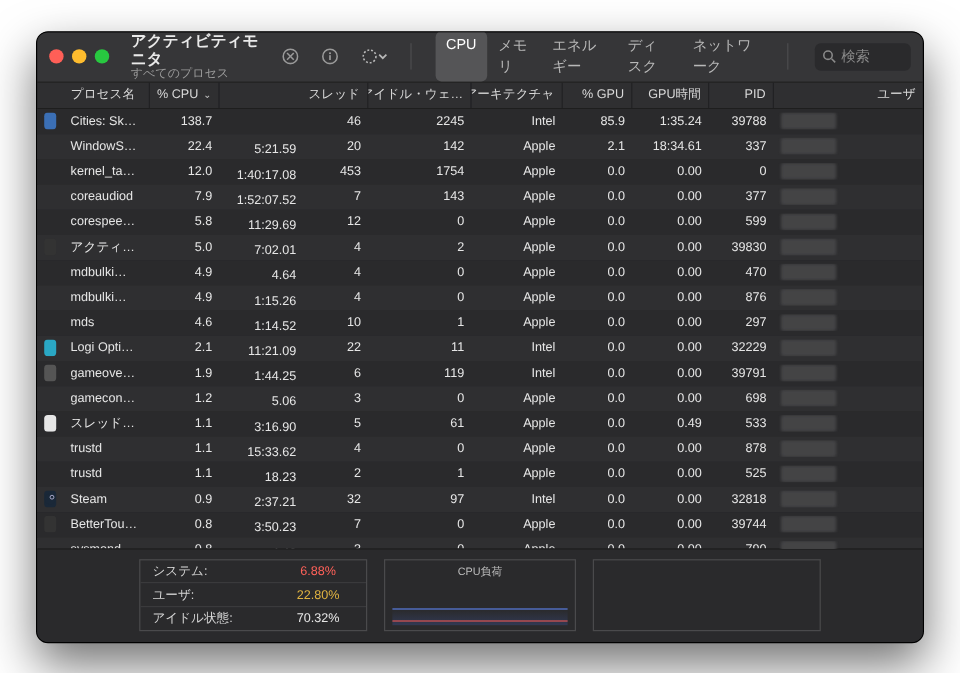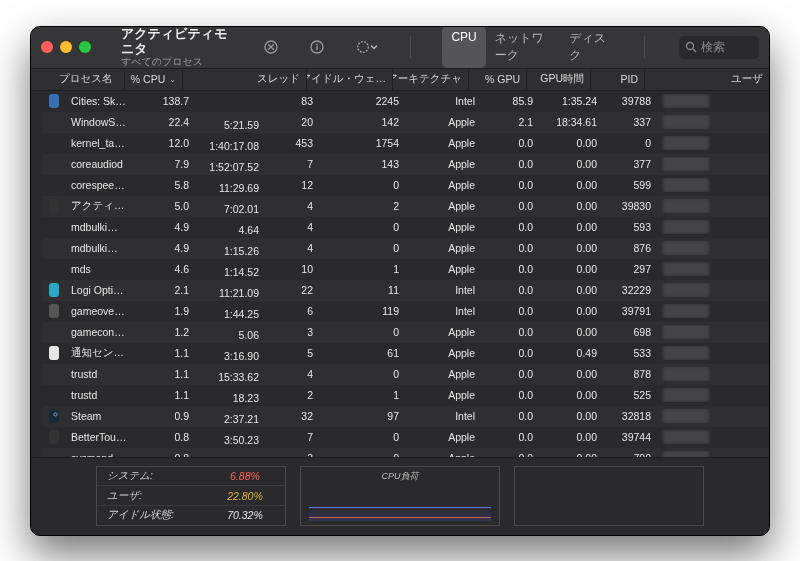--- a/index.html
+++ b/index.html
@@ -24,21 +24,21 @@
     overflow: hidden;
     border: 1px solid #000;
   }
   
   .titlebar {
     height: 42px;
     background: #363638;
     display: flex;
     align-items: center;
     padding: 0 10px;
-    gap: 24px;
+    gap: 12px;
     border-bottom: 1px solid #1e1e1e;
   }
   .traffic { display: flex; gap: 7px; margin-right: 6px; }
   .dot { width: 12px; height: 12px; border-radius: 50%; }
   .dot.red { background: #ff5f57; }
   .dot.yellow { background: #febc2e; }
   .dot.green { background: #28c840; }
   .titles { display:flex; flex-direction:column; line-height:1.1; margin-right:auto;}
   .title-main { font-size: 13px; font-weight: 600; color:#eaeaea; }
   .title-sub { font-size: 10px; color: #9a9a9a; }
@@ -87,21 +87,21 @@
   .col-cpu  { width:58px; }
   .col-time { width:70px;margin-top:48px; }
   .col-thr  { width:54px; }
   .col-idle { width:86px; }
   .col-arch { width:76px; }
   .col-gpu  { width:58px; }
   .col-gput { width:64px; }
   .col-pid  { width:54px; }
   .col-user { flex:1; border-right:none;}
   
-  .tbody { flex:1; overflow-y:auto;padding-left:12px; }
+  .tbody { flex:1; overflow-y:auto; }
   .row {
     display:flex;
     height:21px;
     align-items:center;
     font-size:10.5px;
   }
   .row:nth-child(odd){ background:#2a2a2c; }
   .row:nth-child(even){ background:#2f2f31; }
   .cell {
     padding:0 6px;
@@ -130,24 +130,23 @@
     align-items:center;
     justify-content:center;
     gap:14px;
     padding:8px 10px;
   }
   .panel {
     border:1px solid #4a4a4c;
     height:60px;
     display:flex;
     font-size:10.5px;
-    font-style:italic;
   }
   .panel.stats { width:190px; flex-direction:column; }
-  .panel.graph { width:200px; flex-direction:column; align-items:center; }
+  .panel.graph { width:160px; flex-direction:column; align-items:center; }
   .panel.right { width:190px; flex-direction:column; }
   .stat-row {
     display:flex;
     height:20px;
     align-items:center;
     padding:0 10px;
   }
   .stat-row:not(:last-child){ border-bottom:1px solid #3a3a3c; }
   .stat-label { flex:1; color:#d5d5d5; }
   .stat-val { width:60px; text-align:center; }
@@ -205,22 +204,24 @@
       <svg width="14" height="14" viewBox="0 0 14 14">
           <circle cx="7" cy="7" r="5.3" fill="none" stroke="#b8b8b8" stroke-width="1.3" stroke-dasharray="1.6 1.6"></circle>
         </svg>
       <svg width="8" height="8" viewBox="0 0 8 8">
           <path d="M1 2.5 L4 5.5 L7 2.5" fill="none" stroke="#b8b8b8" stroke-width="1.4"></path>
         </svg>
     </div>
     <div class="divider-v"></div>
     <div class="tabs" id="tabs">
         <div class="tab active">CPU</div>
+        <div class="tab">メモリ</div>
+        <div class="tab">エネルギー</div>
+        <div class="tab">ディスク</div>
         <div class="tab">ネットワーク</div>
-        <div class="tab">ディスク</div>
       </div>
     <div class="divider-v"></div>
     <div class="search">
       <svg width="12" height="12" viewBox="0 0 12 12">
           <circle cx="5" cy="5" r="3.5" fill="none" stroke="#8a8a8a" stroke-width="1.3"></circle>
           <line x1="8" y1="8" x2="11" y2="11" stroke="#8a8a8a" stroke-width="1.3"></line>
         </svg>
       <span>検索</span>
     </div>
   </div>
@@ -261,21 +262,21 @@
   </div>
 
   <div class="tbody" id="tbody">
       <div class="row">
         <div class="cell col-icon" style="display: flex; justify-content: center;">
           <div class="app-icon" style="background: rgb(59, 111, 181);"></div>
         </div>
         <div class="cell col-name">Cities: Sk…</div>
         <div class="cell col-cpu num">138.7</div>
         <div class="cell col-time num">5:21.59</div>
-        <div class="cell col-thr num">83</div>
+        <div class="cell col-thr num">46</div>
         <div class="cell col-idle num">2245</div>
         <div class="cell col-arch num">Intel</div>
         <div class="cell col-gpu num">85.9</div>
         <div class="cell col-gput num">1:35.24</div>
         <div class="cell col-pid num">39788</div>
         <div class="cell col-user" style="display: flex; justify-content: flex-start;">
           <div class="user-blur"></div>
         </div>
       </div>
       <div class="row">
@@ -358,21 +359,21 @@
       <div class="row">
         <div class="cell col-icon" style="display: flex; justify-content: center;"></div>
         <div class="cell col-name">mdbulki…</div>
         <div class="cell col-cpu num">4.9</div>
         <div class="cell col-time num">1:15.26</div>
         <div class="cell col-thr num">4</div>
         <div class="cell col-idle num">0</div>
         <div class="cell col-arch num">Apple</div>
         <div class="cell col-gpu num">0.0</div>
         <div class="cell col-gput num">0.00</div>
-        <div class="cell col-pid num">593</div>
+        <div class="cell col-pid num">470</div>
         <div class="cell col-user" style="display: flex; justify-content: flex-start;">
           <div class="user-blur"></div>
         </div>
       </div>
       <div class="row">
         <div class="cell col-icon" style="display: flex; justify-content: center;"></div>
         <div class="cell col-name">mdbulki…</div>
         <div class="cell col-cpu num">4.9</div>
         <div class="cell col-time num">1:14.52</div>
         <div class="cell col-thr num">4</div>
@@ -446,21 +447,21 @@
         <div class="cell col-gput num">0.00</div>
         <div class="cell col-pid num">698</div>
         <div class="cell col-user" style="display: flex; justify-content: flex-start;">
           <div class="user-blur"></div>
         </div>
       </div>
       <div class="row">
         <div class="cell col-icon" style="display: flex; justify-content: center;">
           <div class="app-icon" style="background: rgb(230, 230, 230);"></div>
         </div>
-        <div class="cell col-name">通知セン…</div>
+        <div class="cell col-name">スレッド…</div>
         <div class="cell col-cpu num">1.1</div>
         <div class="cell col-time num">15:33.62</div>
         <div class="cell col-thr num">5</div>
         <div class="cell col-idle num">61</div>
         <div class="cell col-arch num">Apple</div>
         <div class="cell col-gpu num">0.0</div>
         <div class="cell col-gput num">0.49</div>
         <div class="cell col-pid num">533</div>
         <div class="cell col-user" style="display: flex; justify-content: flex-start;">
           <div class="user-blur"></div>

